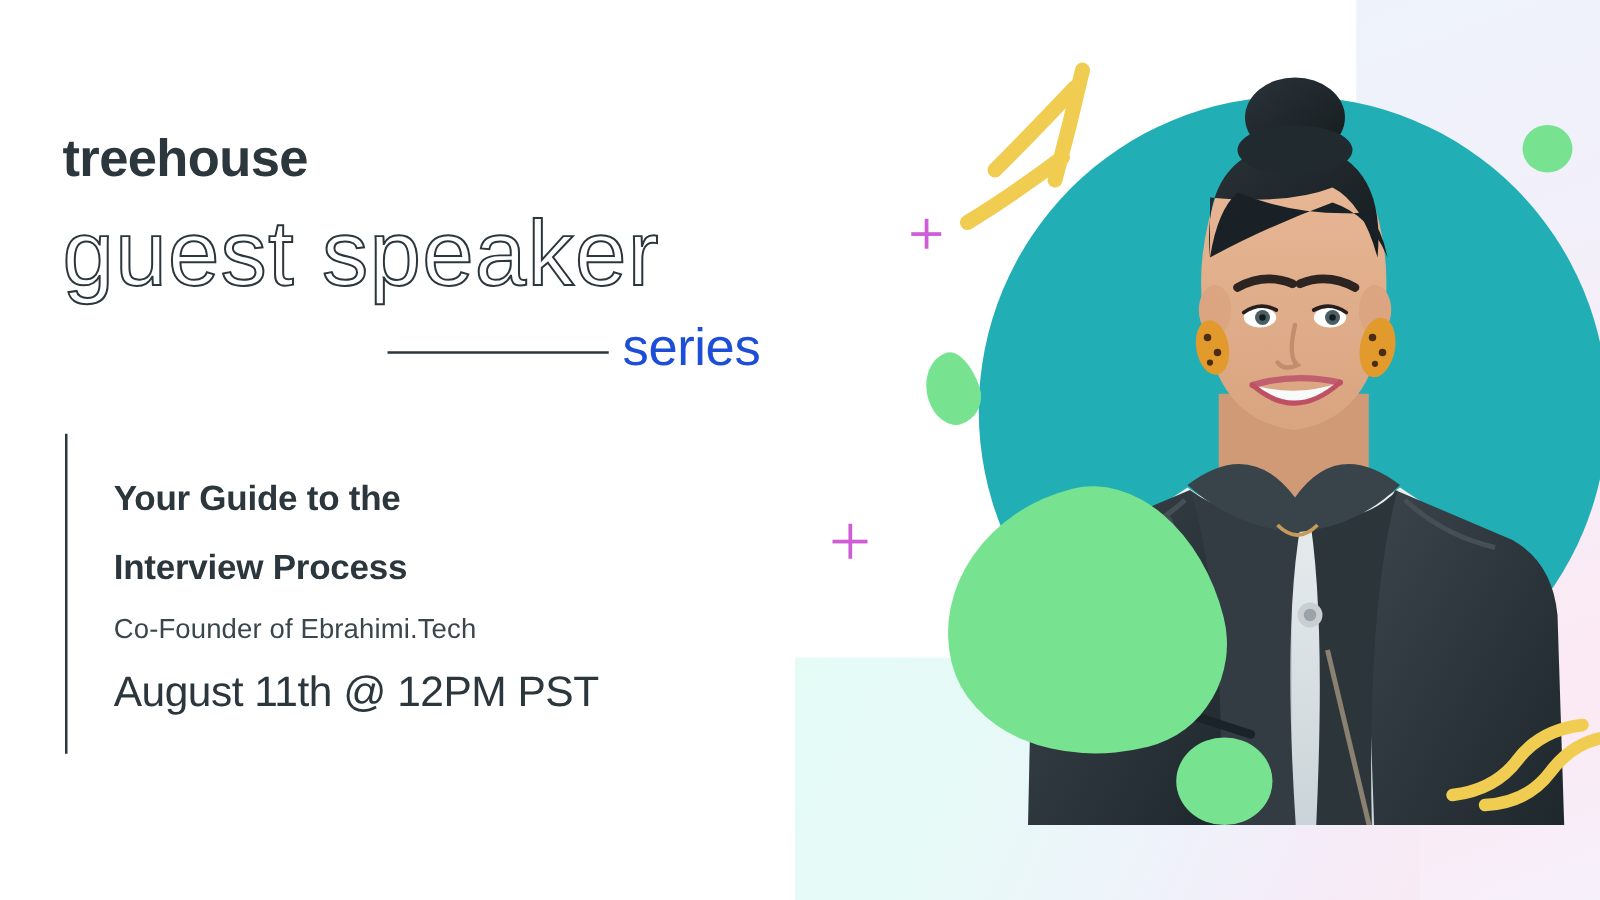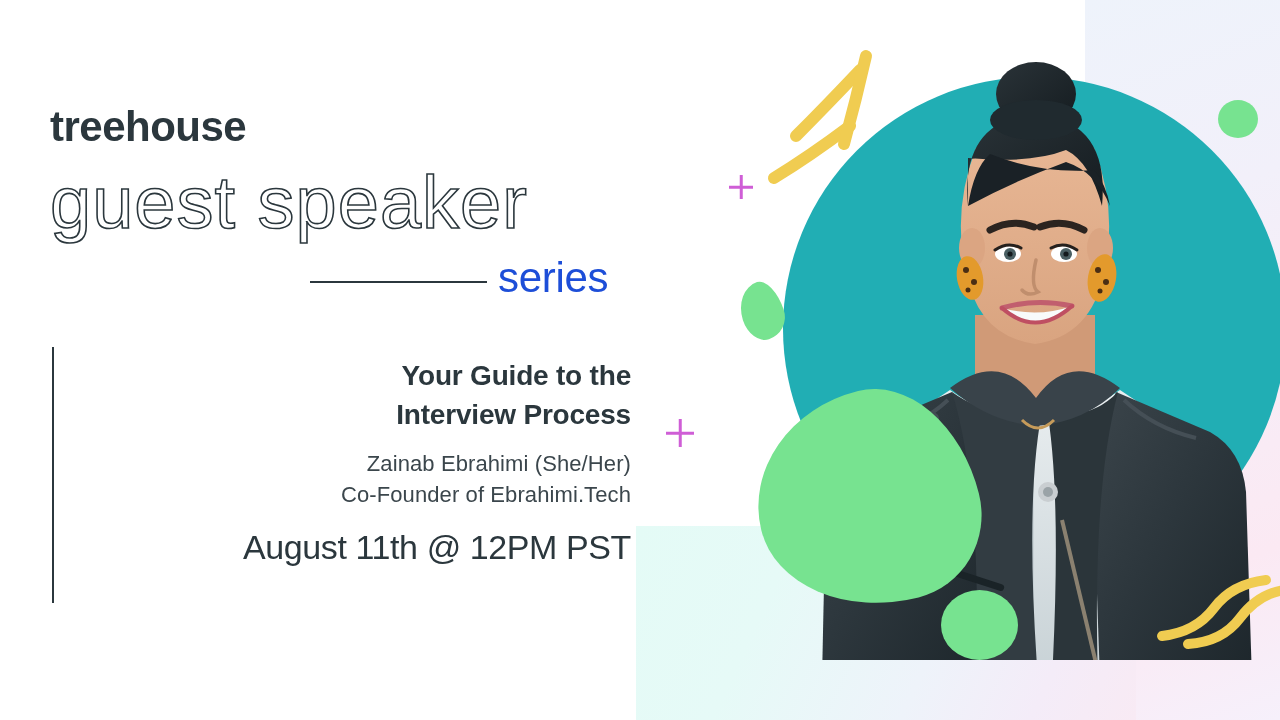--- a/index.html
+++ b/index.html
@@ -162,33 +162,32 @@
     left: 52px;
     top: 347px;
     width: 2px;
     height: 256px;
     background: #2b373d;
   }
 
   #detail-block {
     position: absolute;
     left: 91px;
-    top: 357px;
+    top: 380px;
     width: 540px;
     color: #2b373d;
-    text-align: right;
   }
   #talk-title {
     font-size: 28px;
     font-weight: 700;
     line-height: 1.38;
     letter-spacing: -0.2px;
     margin: 0 0 14px 0;
   }
-  #talk-title .line2 { display: block; }
+  #talk-title .line2 { display: block; margin-top: 16px; }
   .speaker-line {
     font-size: 22px;
     font-weight: 400;
     line-height: 1.42;
     color: #3b464c;
     letter-spacing: 0.1px;
   }
   #when {
     margin-top: 18px;
     font-size: 34px;
@@ -342,18 +341,17 @@
   <div id="series-rule"></div>
   <div id="series-word">series</div>
 
   <div id="vrule"></div>
 
   <div id="detail-block">
     <h1 id="talk-title">
       <span>Your Guide to the</span>
       <span class="line2">Interview Process</span>
     </h1>
-    <div class="speaker-line">Zainab Ebrahimi (She/Her)</div>
     <div class="speaker-line">Co-Founder of Ebrahimi.Tech</div>
     <div id="when">August 11th @ 12PM PST</div>
   </div>
 
 </div>
 
 </body></html>

